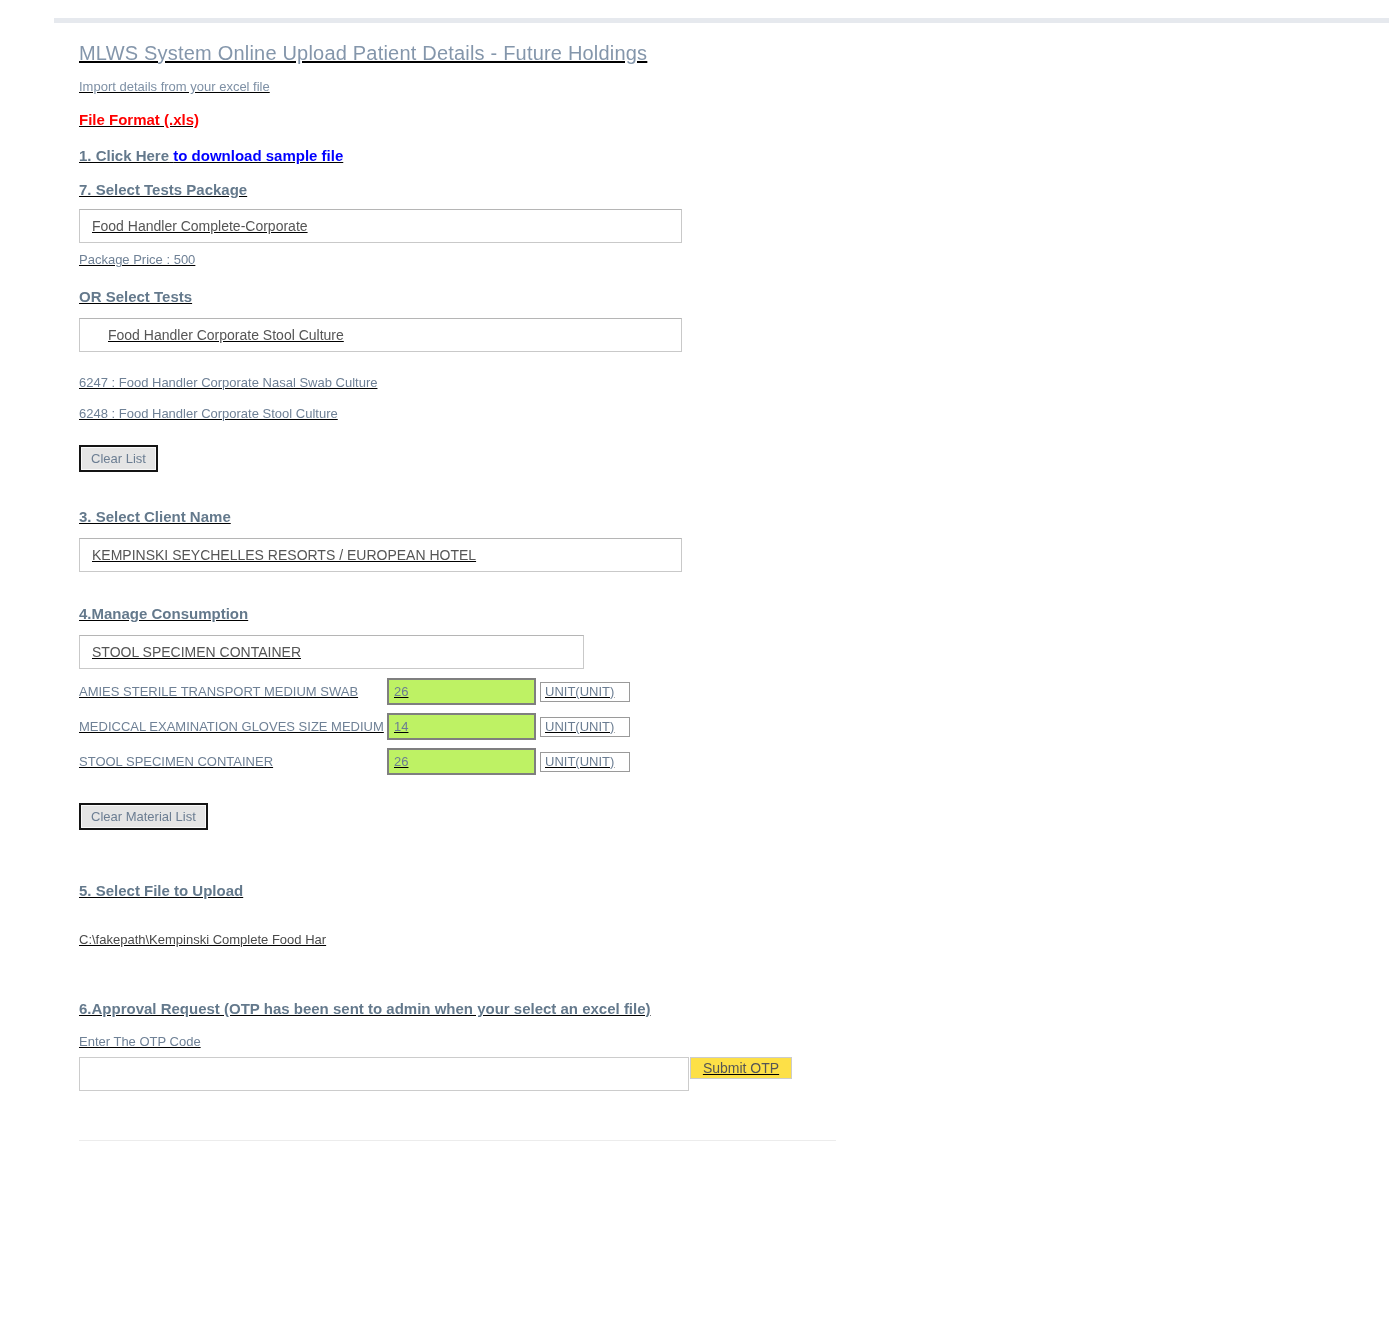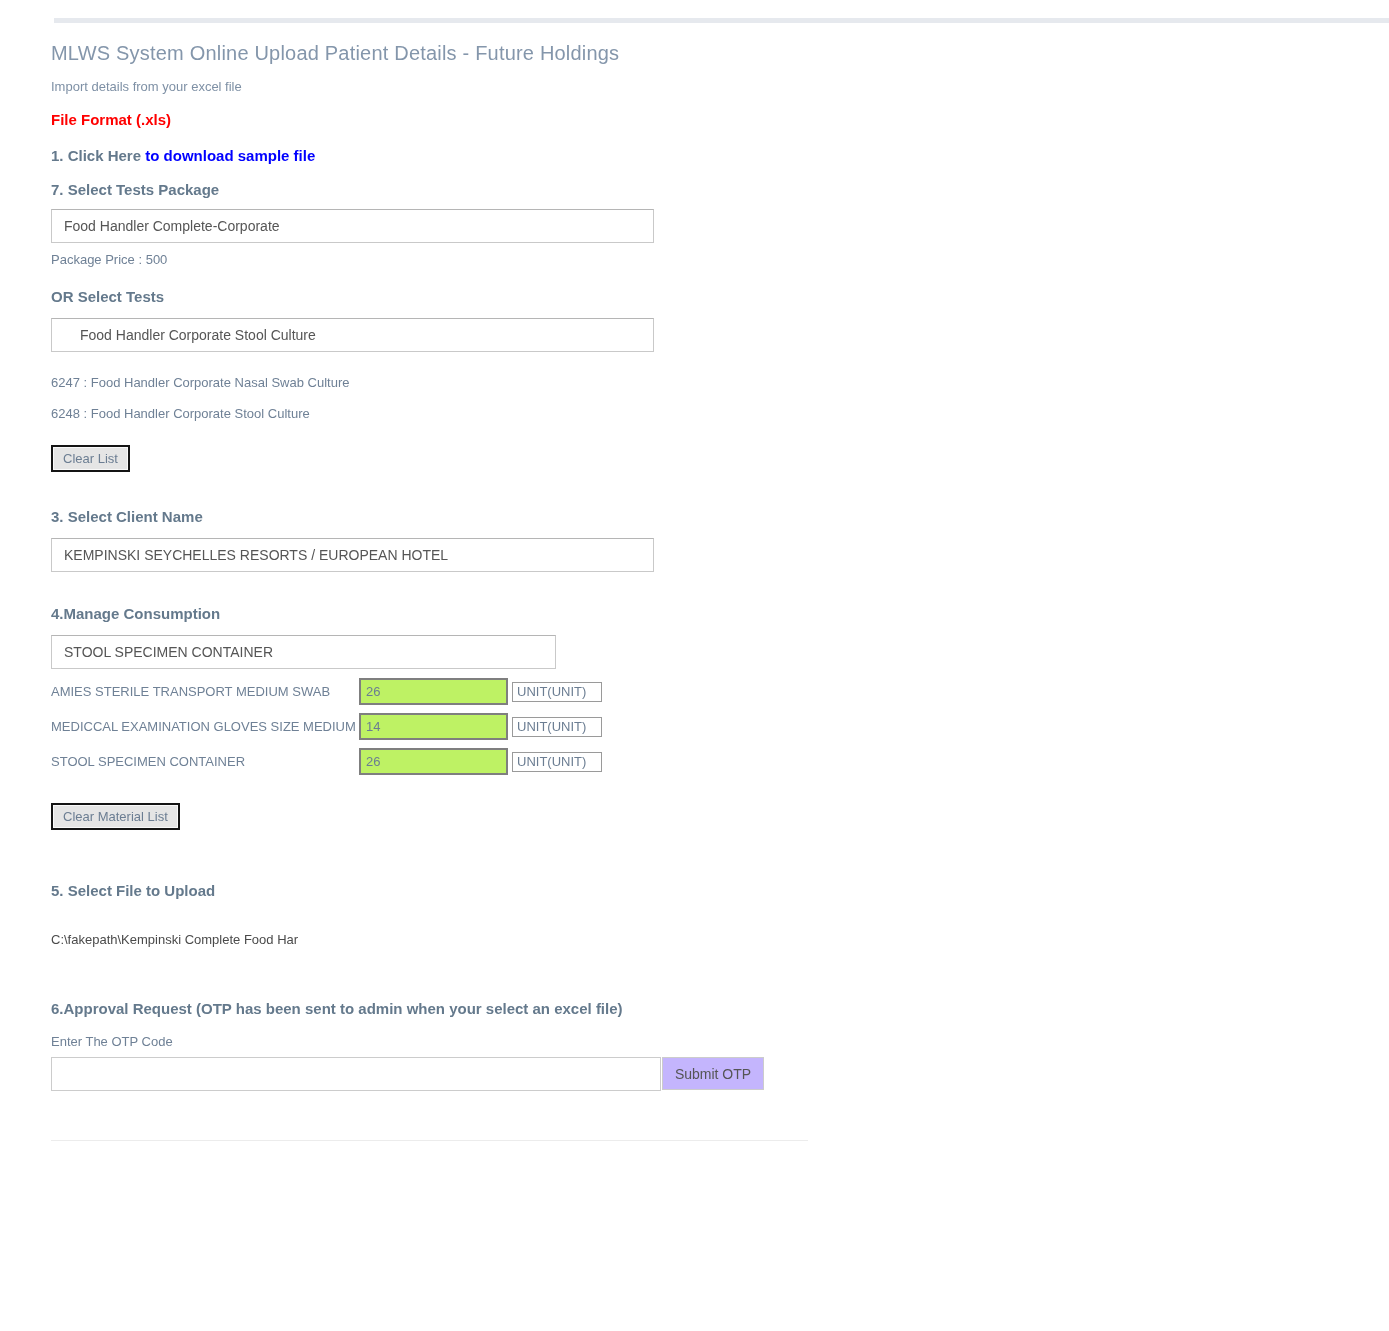--- a/index.html
+++ b/index.html
@@ -9,21 +9,21 @@
     background: #ffffff;
     font-family: "Liberation Sans", sans-serif;
     position: relative;
     overflow: hidden;
   }
   .topbar {
     position: absolute; top: 18px; left: 54px; right: 0;
     height: 5px; background: #e6e9ee;
   }
   .content {
-    position: absolute; top: 42px; left: 51px; width: 780px;
+    position: absolute; top: 42px; left: 79px; width: 780px; text-decoration: underline;
   }
   .page-title {
     font-size: 20px; font-weight: 400; color: #8496ab;
     margin: 0 0 14px 0; letter-spacing: 0.2px;
   }
   .subtitle { font-size: 13px; color: #7e90a5; margin: 0 0 17px 0; }
   .file-format { font-size: 15px; font-weight: bold; color: #ff0000; margin: 0 0 19px 0; }
   .step-heading {
     font-size: 15px; font-weight: bold; color: #64798c; margin: 0;
   }
@@ -85,22 +85,22 @@
   .otp-label { margin-bottom: 8px; }
   .otp-row { display: flex; margin-bottom: 49px; }
   .otp-input {
     width: 610px; height: 34px;
     border: 1px solid #cccccc;
     font-family: "Liberation Sans", sans-serif;
     font-size: 14px; color: #555555; padding: 0 10px;
   }
   .submit-btn {
     margin-left: 1px;
-    width: 102px; height: 33px;
-    background: #c4b5fd;
+    width: 102px; height: 22px;
+    background: #fde047;
     border: 1px solid #cccccc;
     font-family: "Liberation Sans", sans-serif;
     font-size: 14px; color: #555555;
     cursor: pointer;
   }
   .bottom-divider { width: 757px; border-top: 1px solid #ececec; height: 0; }
 </style>
 </head>
 <body>
 

